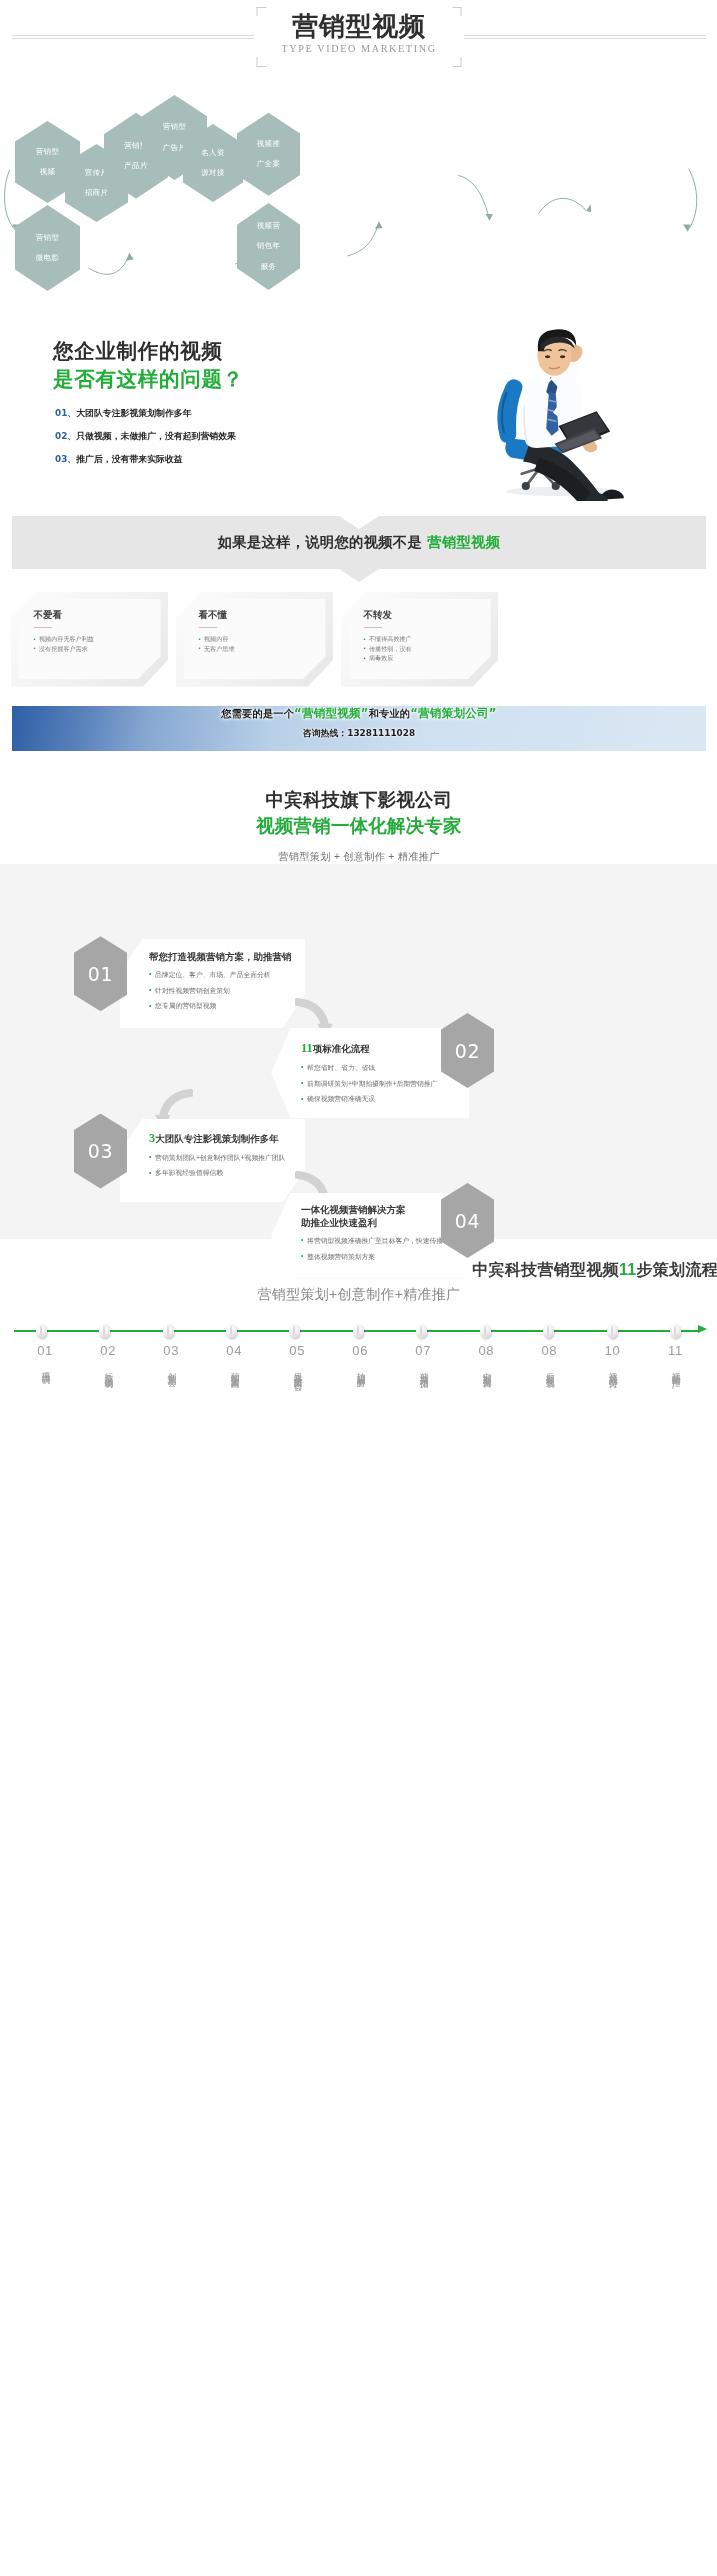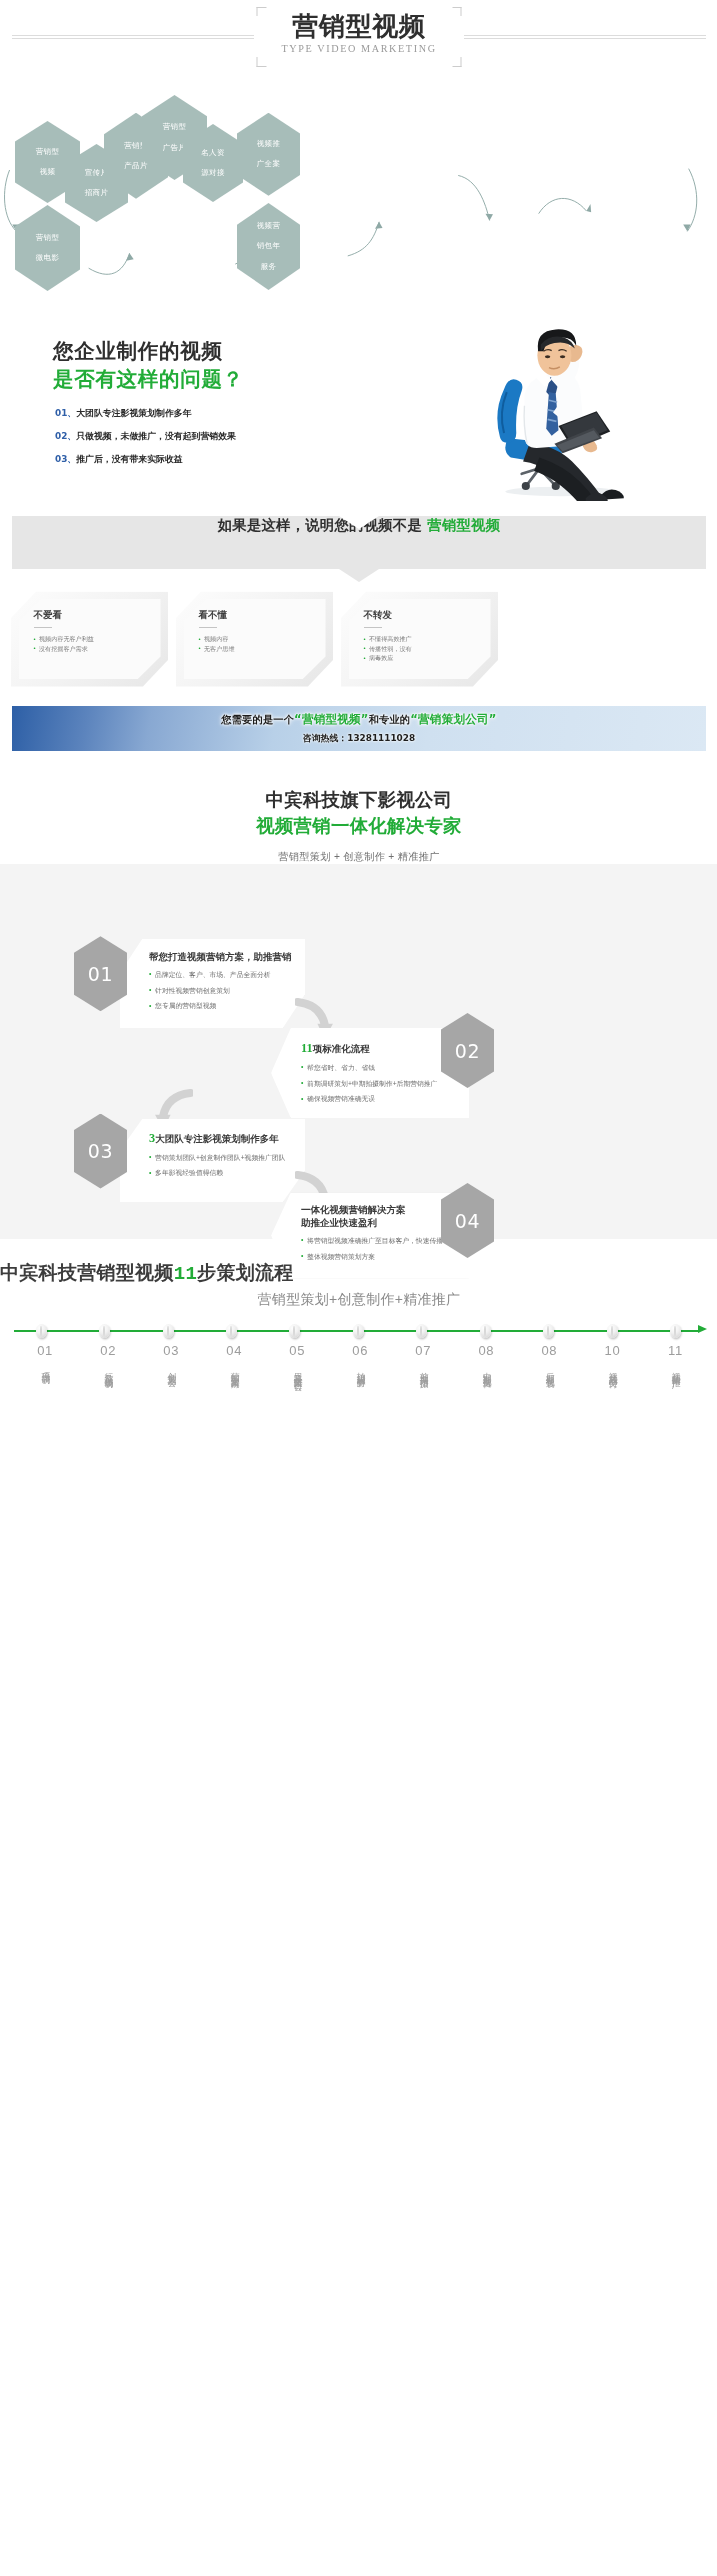--- a/index.html
+++ b/index.html
@@ -59,21 +59,21 @@
   .prob-num { color: #2f5fa8; font-weight: bold; font-family:"DejaVu Sans",sans-serif; }
 
   
   .person { position: absolute; right: 75px; top: 4.1px; width: 184px; height: 177px; }
 
   
   .sec-banner { position: relative; height: 82px; }
   .banner {
     position: absolute; left: 12.3px; right: 12.3px; top: 12.3px; height: 53px;
     background: #e6e6e6;
-    display: flex; align-items: flex-start; justify-content: center;
+    display: flex; align-items: center; justify-content: center;
   }
   .banner-notch-top, .banner-notch-bot {
     position: absolute; left: 50%; transform: translateX(-50%);
     width: 0; height: 0;
   }
   .banner-notch-top { top: 12.3px; border-left: 20.5px solid transparent; border-right: 20.5px solid transparent; border-top: 13.6px solid #ffffff; }
   .banner-notch-bot { top: 65px; border-left: 20.5px solid transparent; border-right: 20.5px solid transparent; border-top: 13.6px solid #e6e6e6; }
   .banner-text { font-size: 14.3px; font-weight: bold; color: #2f2f2f; letter-spacing: 0.3px; font-family:"DejaVu Sans",sans-serif;}
   .banner-text em { font-style: normal; color: #22ac38; }
 
@@ -94,21 +94,21 @@
   .card-title { font-size: 9.5px; font-weight: bold; color: #3c3c3c; font-family:"DejaVu Sans",sans-serif;}
   .card-hr { width: 17.7px; height: 1.4px; background: #c4c4c4; margin: 5.5px 0 6.1px 0.7px; }
   .card-li { font-size: 6.1px; color: #7b7b7b; line-height: 1.55; position: relative; padding-left: 5.5px; }
   .card-li::before { content: "•"; color: #22ac38; position: absolute; left: 0; top: -0.7px; }
 
   
   .sec-blue { position: relative; height: 82px; }
   .bluebar {
     position: absolute; left: 12.3px; right: 12.3px; top: 11px; height: 45px;
     background: linear-gradient(100deg,#2d5fa6 0%, #5c84bd 11%, #88a8d2 20%, #b8d0e8 38%, #cfe0f0 60%, #dbe8f4 100%);
-    display: flex; flex-direction: column; align-items: center; justify-content: center;
+    display: flex; flex-direction: column; align-items: center; justify-content: flex-start;
   }
   .blue-l1 { font-size: 10.2px; font-weight: bold; color: #1d1d1d; text-shadow: 0 0 2px #fff,0 0 3.4px #fff,0 0 4.8px #fff; letter-spacing:0.2px; font-family:"DejaVu Sans",sans-serif;}
   .blue-l1 em { font-style: normal; color: #22ac38; font-size: 11.6px; }
   .blue-l2 { font-size: 8.9px; font-weight: bold; color: #1d1d1d; margin-top: 5.5px; text-shadow: 0 0 2px #fff,0 0 3.4px #fff; font-family:"DejaVu Sans",sans-serif;}
 
   
   .sec-company { position: relative; height: 87px; text-align: center; padding-top: 9.5px; }
   .comp-l1 { font-size: 18.4px; font-weight: bold; color: #2f2f2f; letter-spacing:0.3px; font-family:"DejaVu Sans",sans-serif;}
   .comp-l2 { font-size: 18.4px; font-weight: bold; color: #22ac38; letter-spacing:0.3px; margin-top: 1.4px; font-family:"DejaVu Sans",sans-serif;}
   .comp-l3 { font-size: 10.2px; color: #707070; margin-top: 12px; letter-spacing:0.3px; }
@@ -131,21 +131,21 @@
     filter: drop-shadow(1.4px 2px 2.7px rgba(0,0,0,.14));
   }
   .rtitle { font-size: 9.5px; font-weight: bold; color: #3a3a3a; font-family:Liberation Serif, serif; line-height:1.45;}
   .rtitle em { font-style: normal; color: #22ac38; font-size: 12.3px; }
   .rli { font-size: 6.8px; color: #6e6e6e; line-height: 1.6; position: relative; padding-left: 6.1px; margin-top: 4.8px; }
   .rli::before { content: "•"; color: #22ac38; position: absolute; left: 0; top: -0.7px; }
   .curvearrow { position: absolute; width: 42px; height: 42px; }
 
   
   .sec-steps { position: relative; height: 286px; }
-  .steps-t1 { text-align: left; padding-top: 20.5px; font-size: 19px; font-weight: bold; color: #3c3c3c; letter-spacing:0.3px; font-family:Liberation Mono, monospace;}
+  .steps-t1 { text-align: right; padding-top: 20.5px; font-size: 16px; font-weight: bold; color: #3c3c3c; letter-spacing:0.3px; font-family:Liberation Sans, sans-serif;}
   .steps-t1 em { font-style: normal; color: #22ac38; }
   .steps-t2 { text-align: center; font-size: 14px; color: #8a8a8a; margin-top: 5.5px; letter-spacing:0.3px; }
   .timeline { position: absolute; left: 13.6px; right: 11px; top: 85px; height: 13.6px; }
   .tl-line { position: absolute; left: 0; right: 9.5px; top: 6.1px; height: 2px; background: #22ac38; }
   .tl-arrow { position: absolute; right: 0; top: 1.4px; width: 0; height: 0; border-top: 4.8px solid transparent; border-bottom: 4.8px solid transparent; border-left: 9.5px solid #22ac38; }
   .tl-dot {
     position: absolute; top: 0px; width: 11.6px; height: 13.6px; border-radius: 50%;
     background: radial-gradient(circle at 35% 30%, #ffffff 0%, #f2f2f2 40%, #cfcfcf 100%);
     box-shadow: 0.7px 1.4px 2px rgba(0,0,0,.22);
   }

